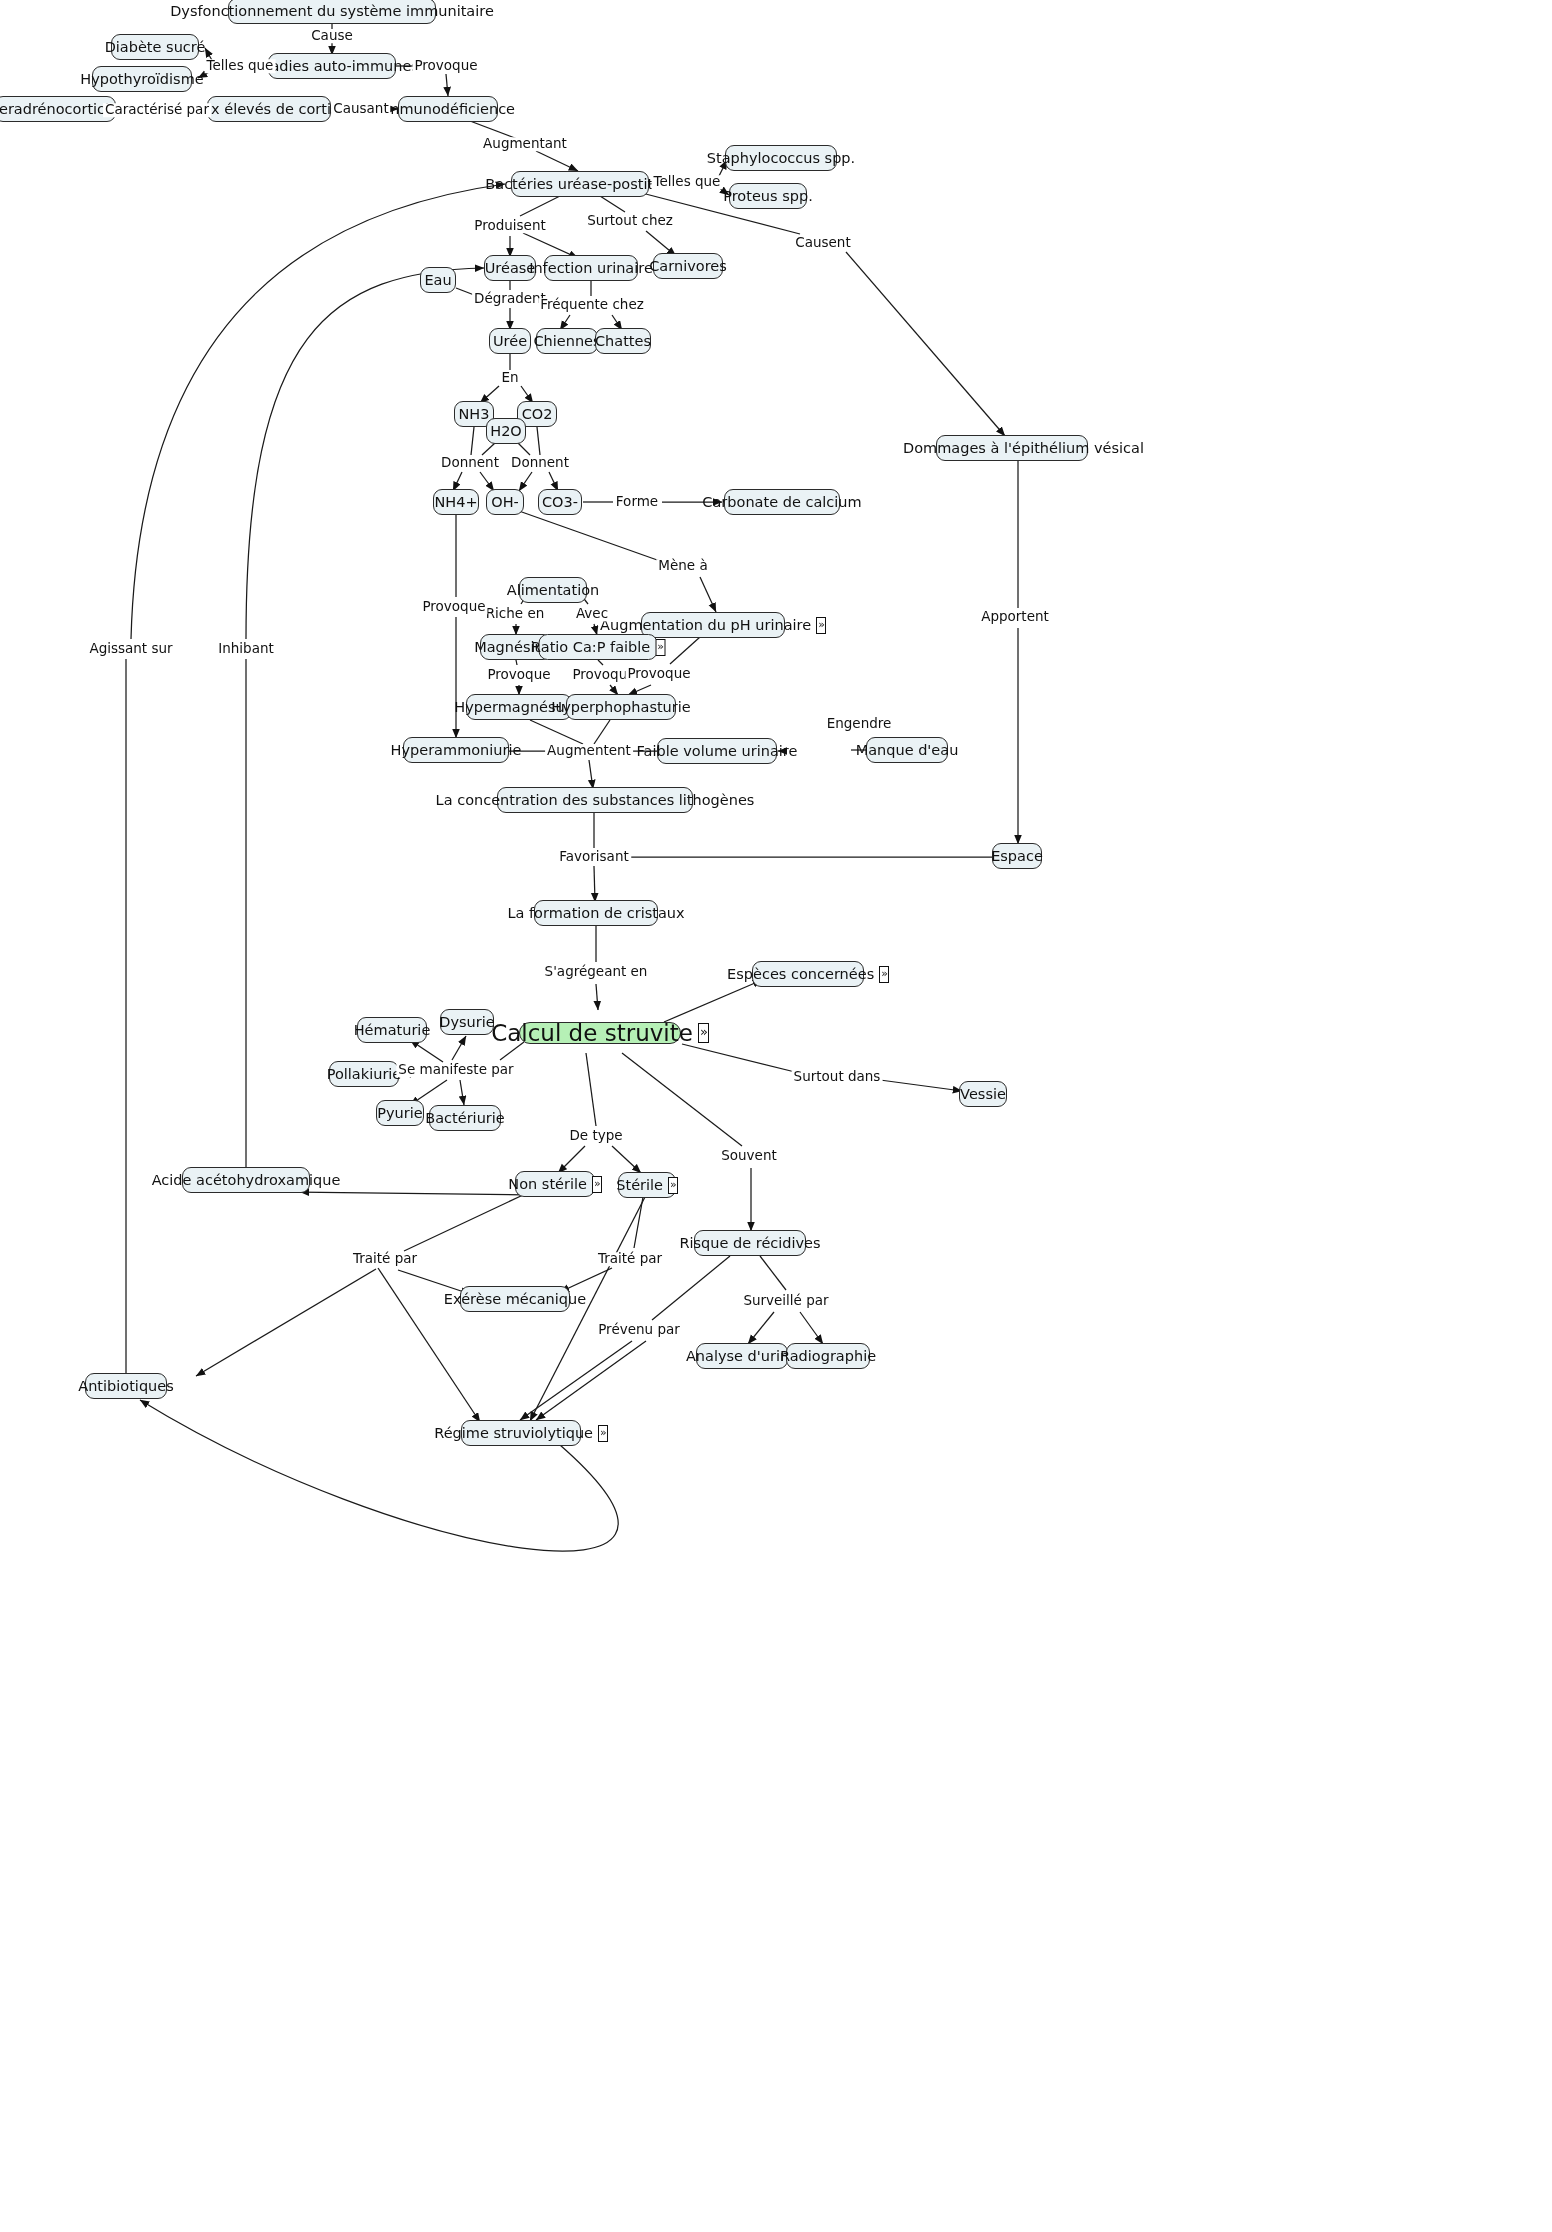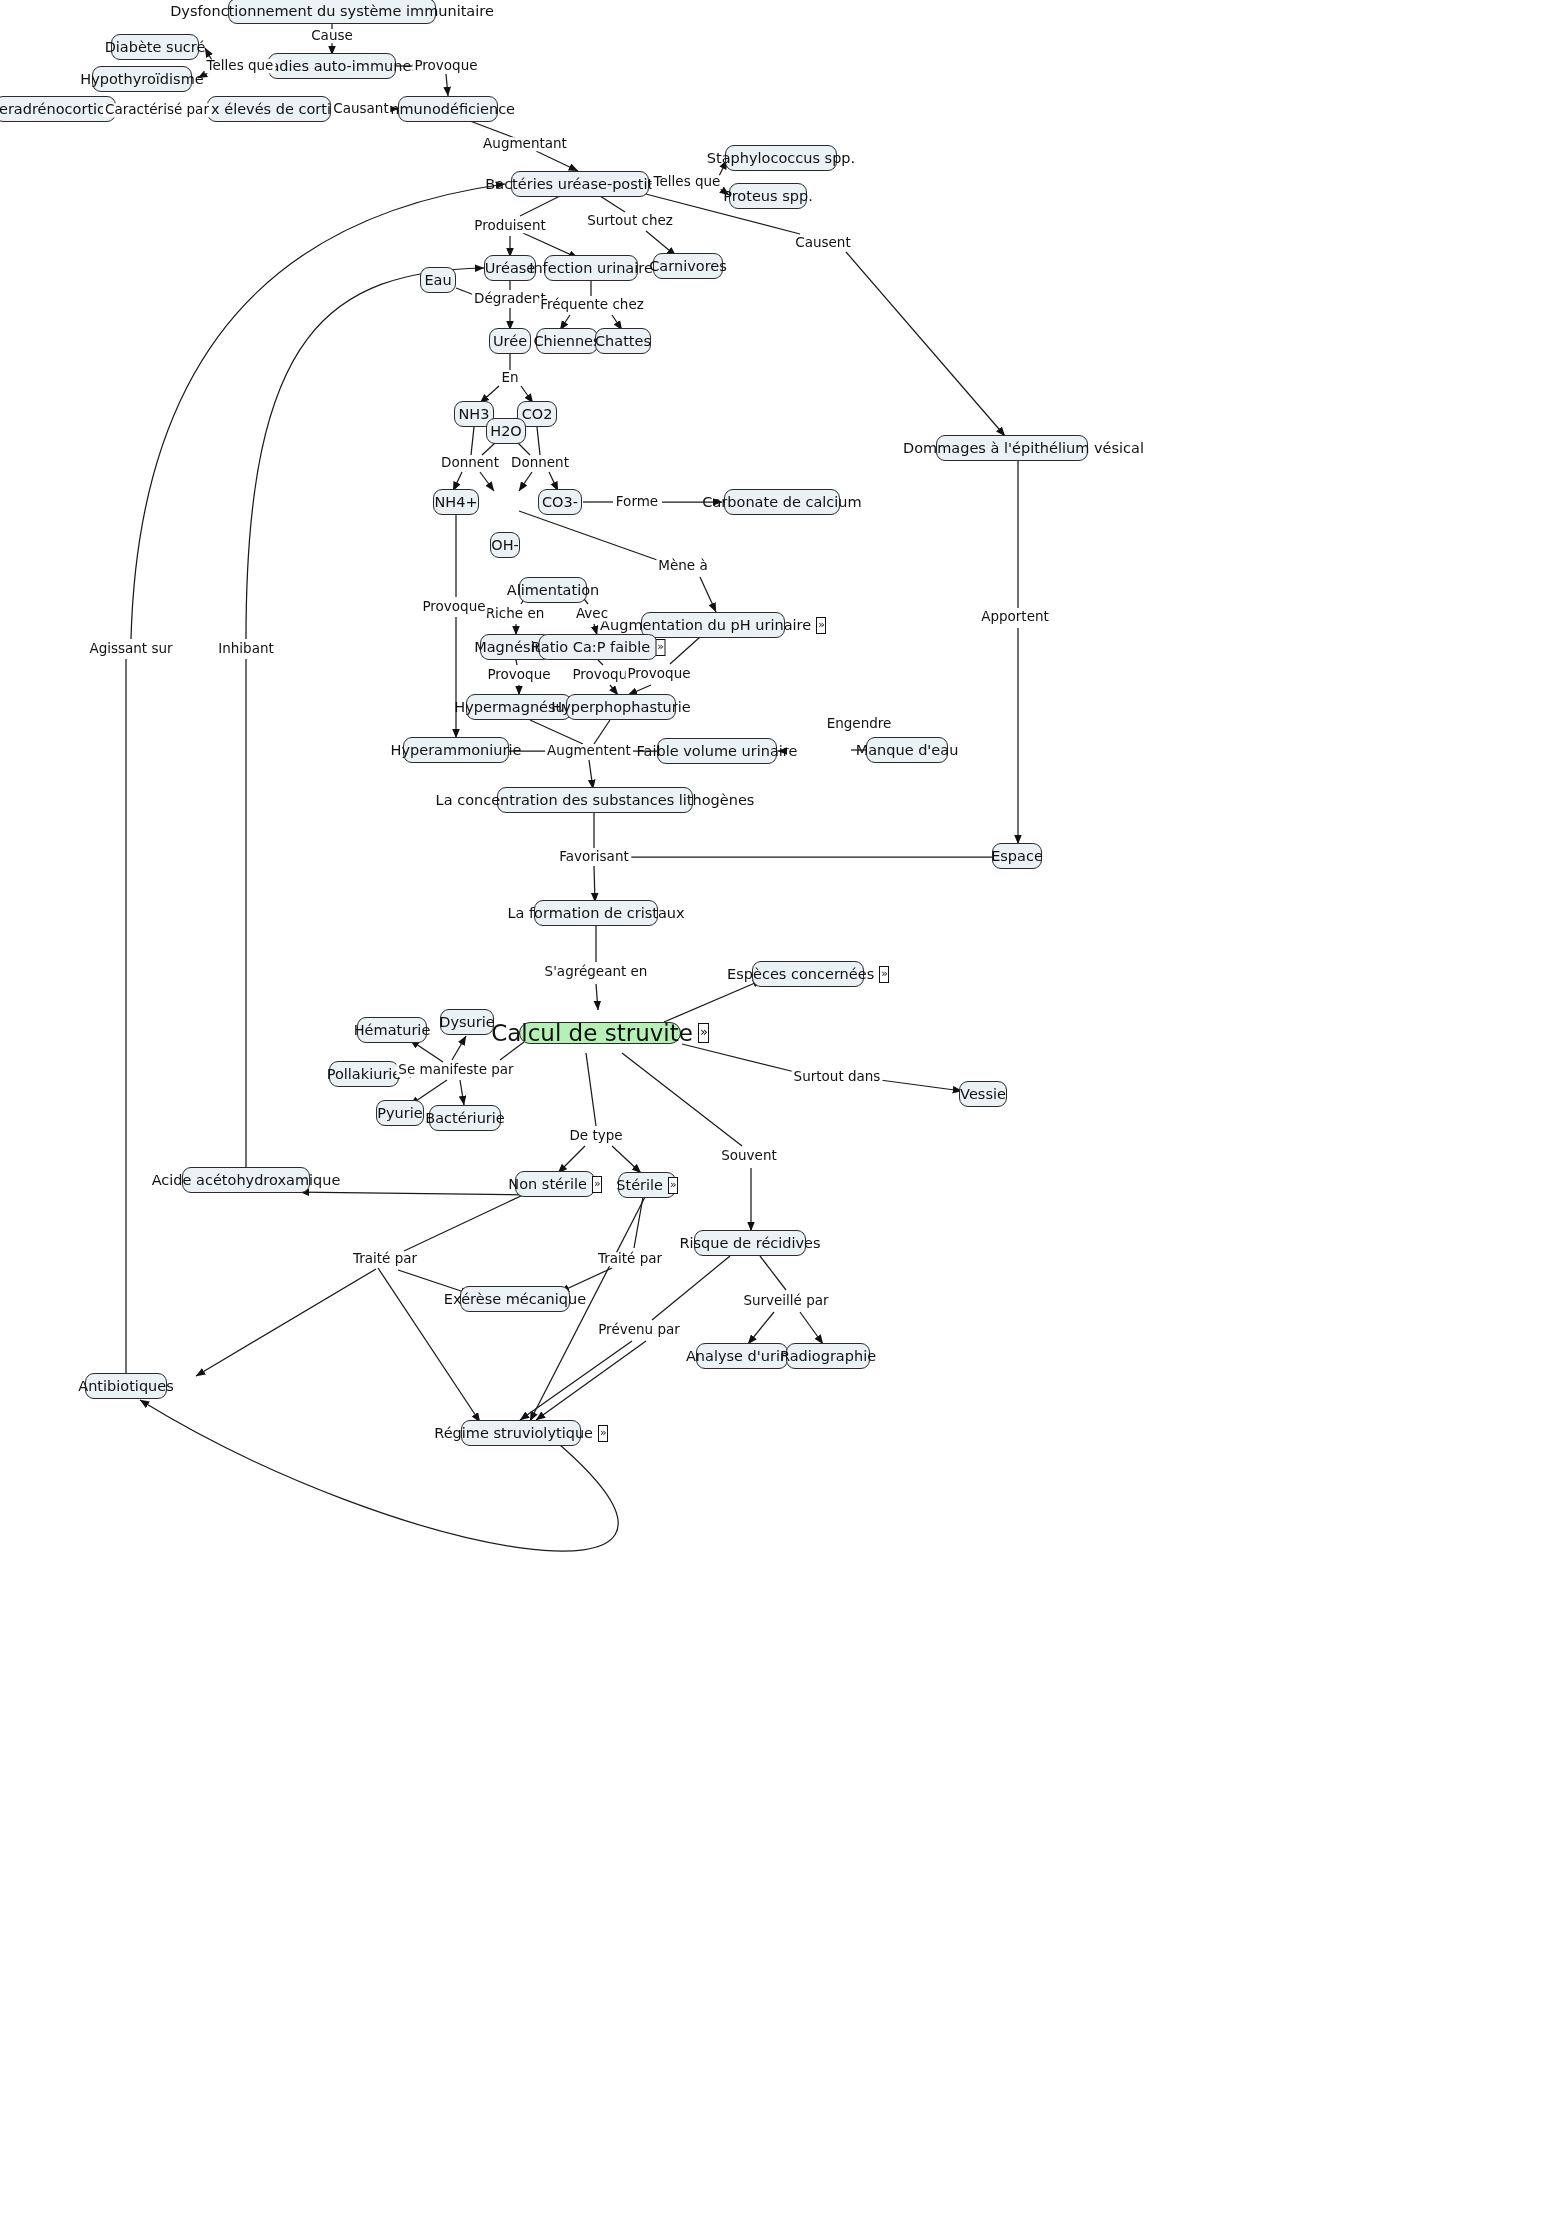--- a/index.html
+++ b/index.html
@@ -283,21 +283,21 @@
       </div>
       <div class="node" style="left: 537px; top: 414px; width: 40px;">
         <span class="lbl">CO2</span>
       </div>
       <div class="node" style="left: 506px; top: 431px; width: 40px;">
         <span class="lbl">H2O</span>
       </div>
       <div class="node" style="left: 456px; top: 502px; width: 46px;">
         <span class="lbl">NH4+</span>
       </div>
-      <div class="node" style="left: 505px; top: 502px; width: 30px; margin-top: 43px;">
+      <div class="node" style="left: 505px; top: 502px; width: 38px;">
         <span class="lbl">OH-</span>
       </div>
       <div class="node" style="left: 560px; top: 502px; width: 44px;">
         <span class="lbl">CO3-</span>
       </div>
       <div class="node" style="left: 782px; top: 502px; width: 116px;">
         <span class="lbl">Carbonate de calcium</span>
       </div>
       <div class="node" style="left: 1012px; top: 448px; width: 152px; padding-left: 32px;">
         <span class="lbl">Dommages à l'épithélium vésical</span>

